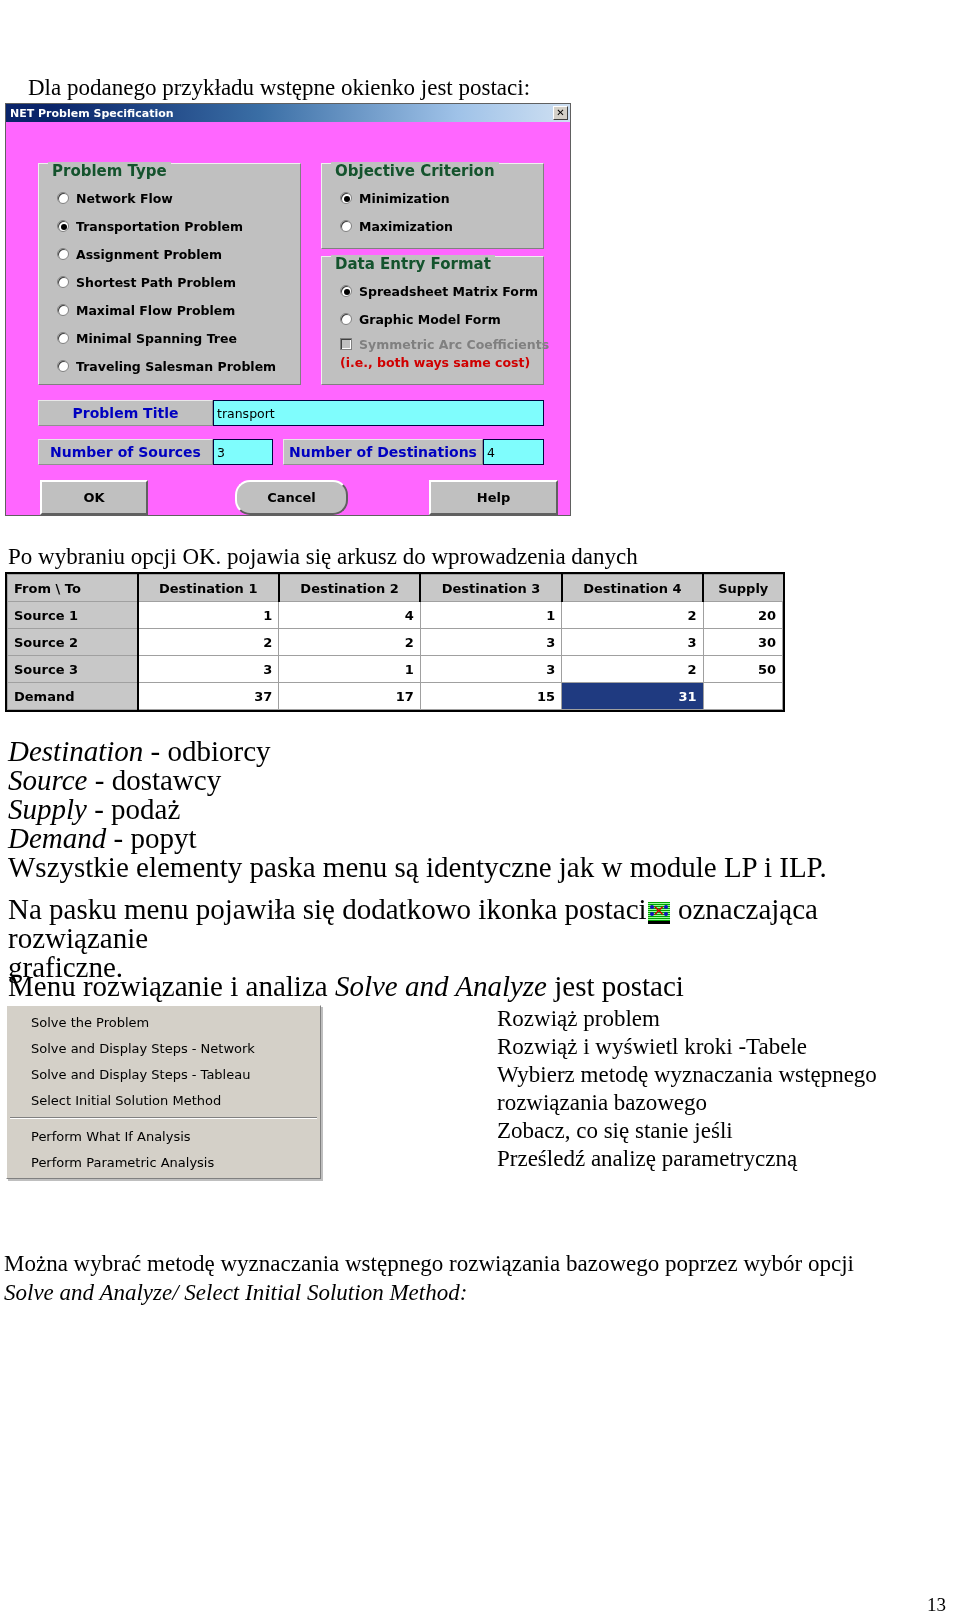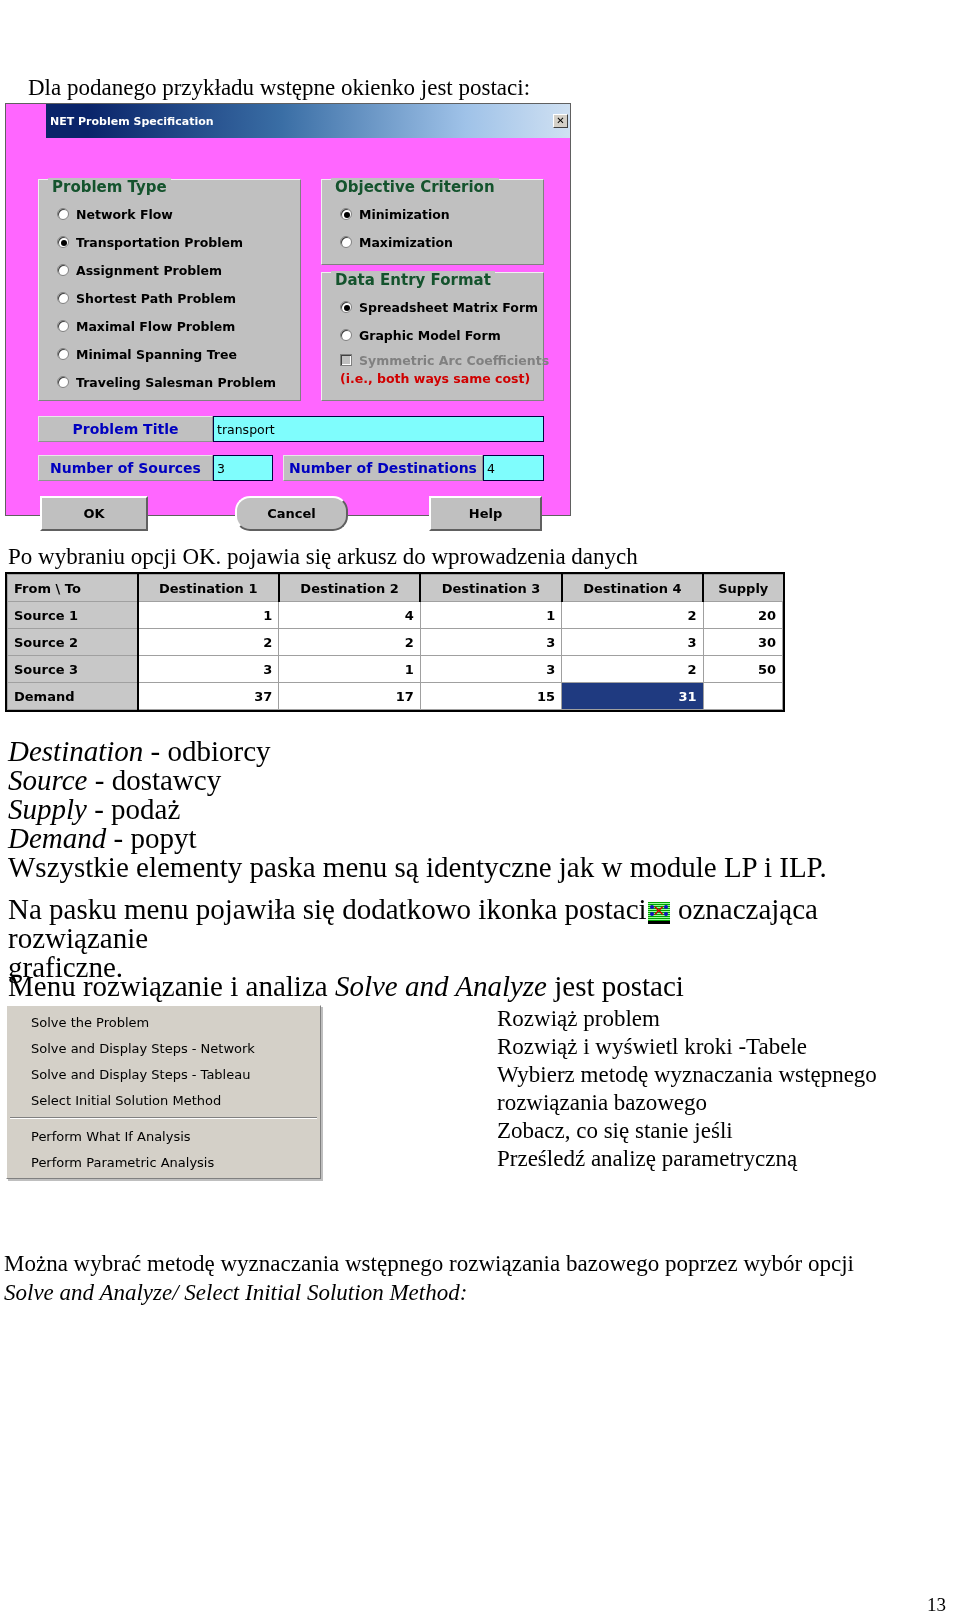--- a/index.html
+++ b/index.html
@@ -30,25 +30,24 @@
 
   
   .dlg {
     position:absolute; left:5px; top:103px;
     width:566px; height:413px;
     background:#ff66ff;
     border:1px solid #606060;
     font-family:"DejaVu Sans", sans-serif;
   }
   .dlg-title {
-    height:34px;
+    height:18px;
     background: linear-gradient(to right, #0a246a 0%, #0a246a 8%, #3a6ea5 45%, #9fc2e8 80%, #cfe0f2 100%);
     display:flex; align-items:center; justify-content:space-between;
     padding:0 2px 0 4px;
-    margin-left:40px;
   }
   .dlg-title-text {
     color:#fff; font-size:11px; font-weight:bold;
     font-family:"DejaVu Sans", sans-serif;
     letter-spacing:0px;
   }
   .dlg-close {
     width:15px; height:14px; background:#d4d0c8;
     border:1px solid #fff; border-right-color:#404040; border-bottom-color:#404040;
     color:#000; font-size:10px; font-weight:bold; line-height:12px; text-align:center;
@@ -317,21 +316,21 @@
       <div class="fieldlabel" style="left:32px; top:278px; width:175px; height:26px;">Problem Title</div>
       <div class="textfield" style="left:207px; top:278px; width:331px; height:26px;">transport</div>
 
       <div class="fieldlabel" style="left:32px; top:317px; width:175px; height:26px;">Number of Sources</div>
       <div class="textfield" style="left:207px; top:317px; width:60px; height:26px;">3</div>
       <div class="fieldlabel" style="left:277px; top:317px; width:200px; height:26px;">Number of Destinations</div>
       <div class="textfield" style="left:477px; top:317px; width:61px; height:26px;">4</div>
 
       <div class="btn" style="left:34px; top:358px; width:108px; height:35px;">OK</div>
       <div class="btn" style="left:229px; top:358px; width:113px; height:35px;border-radius:15px;">Cancel</div>
-      <div class="btn" style="left:423px; top:358px; width:113px; height:35px;">Help</div>
+      <div class="btn" style="left:423px; top:358px; width:129px; height:35px;">Help</div>
     </div>
   </div>
 
   <div class="cap-ok">Po wybraniu opcji OK. pojawia się arkusz do wprowadzenia danych</div>
 
   <div class="sheet">
     <table>
       <thead>
         <tr>
           <th class="corner">From \ To</th>

